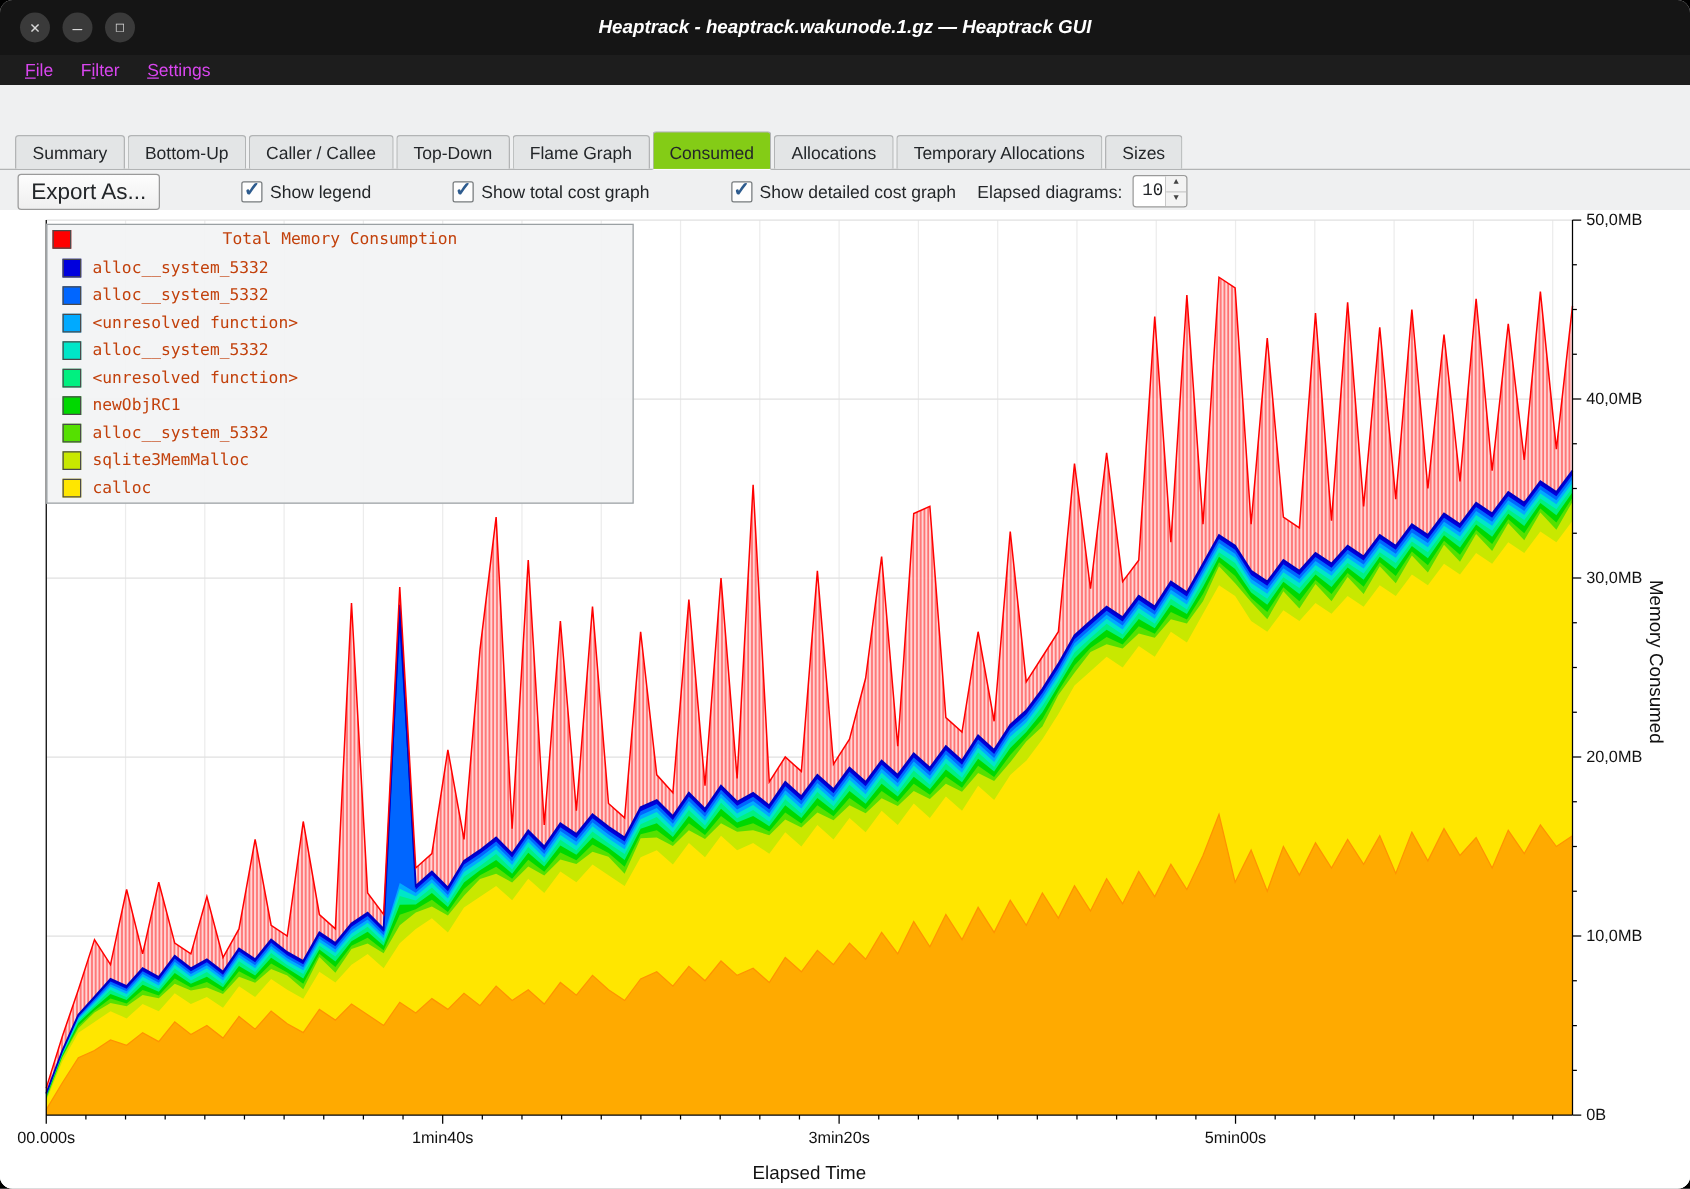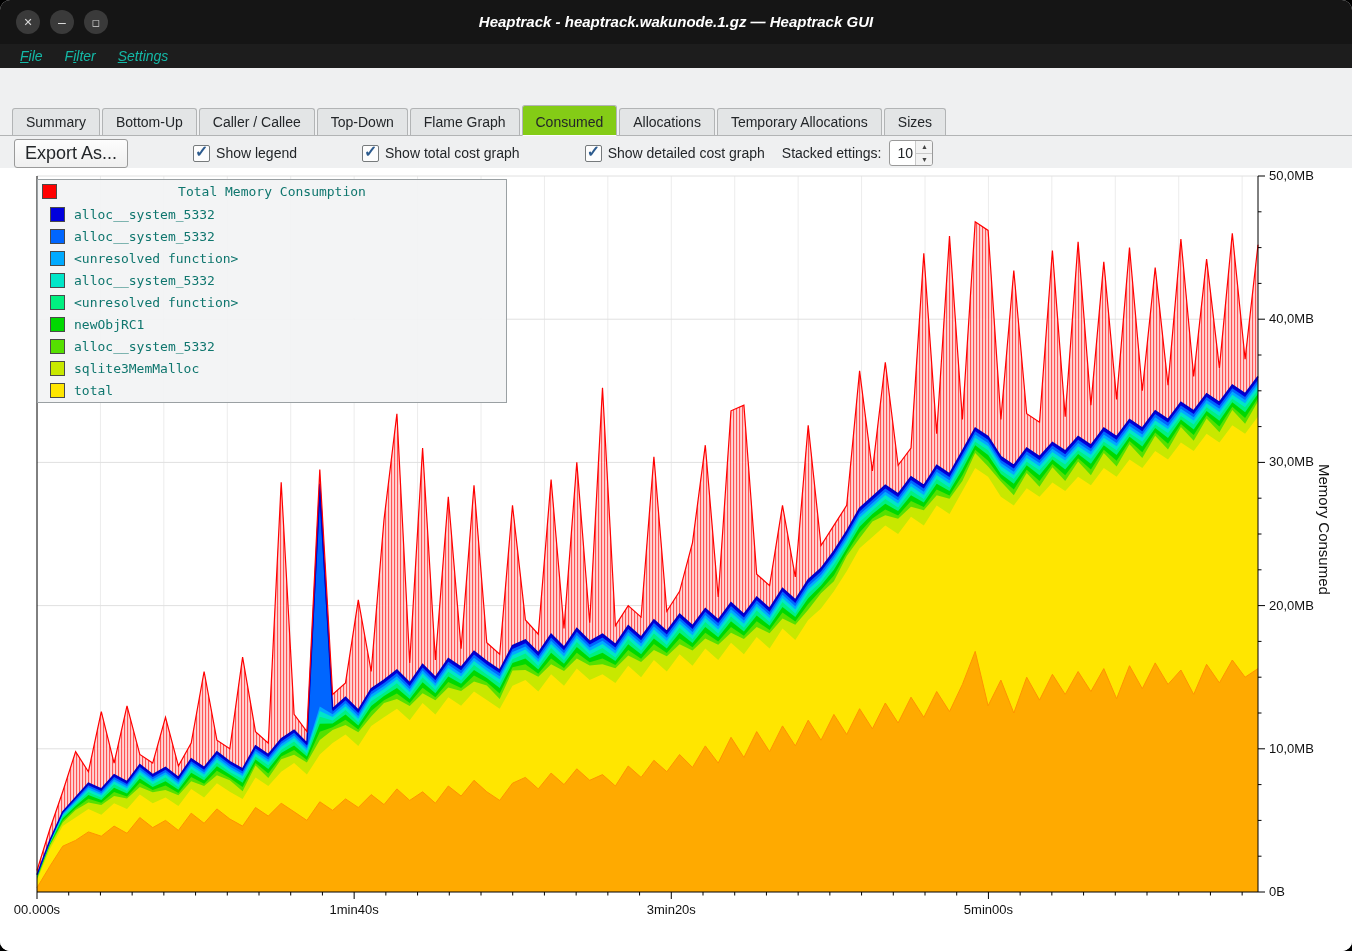--- a/index.html
+++ b/index.html
@@ -10,48 +10,48 @@
   .titlebar{position:absolute;top:0;left:0;right:0;height:44px;background:#151515;}
   .win-btns{position:absolute;left:16px;top:10px;display:flex;gap:10px;}
   .win-btn{width:24px;height:24px;border-radius:50%;background:#3a3a3a;color:#d9d9d9;display:flex;align-items:center;justify-content:center;font-size:11px;}
   .btn-close::before{content:"✕";}
   .btn-min::before{content:"–";font-size:14px;}
   .btn-max::before{content:"◻";font-size:10px;}
   .title{position:absolute;left:120px;right:120px;top:0;height:44px;line-height:44px;text-align:center;color:#ffffff;font-weight:bold;font-size:15px;white-space:nowrap;font-style:italic;}
 
   
   .menubar{position:absolute;top:44px;left:0;right:0;height:24px;background:#1d1d1d;display:flex;align-items:center;padding-left:10px;gap:2px;}
-  .menu-item{color:#14b8a6;font-size:14px;padding:2px 10px;font-style:italic;}
+  .menu-item{color:#d946ef;font-size:14px;padding:2px 10px;}
 
   
   .content{position:absolute;top:68px;left:0;right:0;bottom:0;background:#eff0f1;margin-top:36px;}
 
   
   .tabbar{position:absolute;top:2px;left:0;right:0;height:29px;padding-left:12px;display:flex;align-items:flex-end;border-bottom:1px solid #b2b4b5;}
   .tab{border:1px solid #b2b4b5;border-bottom:none;border-radius:3px 3px 0 0;padding:3px 13px;font-size:14px;line-height:20px;background:#e3e5e6;color:#232629;margin-right:2px;white-space:nowrap;}
   .tab.active{background:#84cc16;padding-top:6px;border-bottom:1px solid #fcfcfc;margin-bottom:-1px;}
 
   
   .toolbar{position:absolute;top:34px;left:0;right:0;height:30px;display:flex;align-items:center;padding-left:14px;gap:17px;font-size:14px;color:#232629;}
   .button{border:1px solid #9a9a9a;background:linear-gradient(#fdfdfd,#efefef);border-radius:3px;padding:3px 10px;font-size:18px;white-space:nowrap;}
   .cb-group{display:flex;align-items:center;gap:6px;padding-left:48px;}
   .checkbox{width:15px;height:15px;border:1px solid #767a7c;border-radius:2px;background:#fdfdfd;position:relative;flex:none;}
   .checkbox.checked::after{content:"✓";position:absolute;left:1px;top:-4px;font-size:16px;font-weight:bold;color:#2d5b8e;}
   .spin-group{display:flex;align-items:center;gap:8px;}
-  .spinbox{width:42px;height:24px;border:1px solid #9a9a9a;border-radius:3px;background:#ffffff;display:flex;overflow:hidden;}
+  .spinbox{width:42px;height:24px;border:1px solid #9a9a9a;border-radius:3px;background:#ffffff;display:flex;overflow:hidden;font-family:Liberation Mono, monospace;}
   .spin-value{flex:1;font-size:14px;line-height:24px;padding-left:7px;}
   .spin-btns{width:16px;display:flex;flex-direction:column;border-left:1px solid #c9c9c9;}
   .spin-btn{flex:1;font-size:7px;line-height:11px;text-align:center;color:#444;background:#f3f3f3;}
   .spin-btn + .spin-btn{border-top:1px solid #c9c9c9;}
 
   
   .chartarea{position:absolute;top:64px;left:0;right:0;bottom:0;background:#ffffff;}
   #chart-svg{position:absolute;left:0;top:0;}
   #chart-svg text{font-family:"Liberation Sans",sans-serif;}
-  #legend{position:absolute;left:37px;top:11px;width:468px;background:rgba(242,243,244,0.93);border:1px solid #9aa0a3;font-family:"DejaVu Sans Mono",monospace;font-size:13px;color:#0f766e;padding:1px 0;}
+  #legend{position:absolute;left:37px;top:11px;width:468px;background:rgba(242,243,244,0.93);border:1px solid #9aa0a3;font-family:"DejaVu Sans Mono",monospace;font-size:13px;color:#c2410c;padding:1px 0;}
   .legend-title-row{position:relative;height:22px;}
   .legend-title-row .legend-swatch{position:absolute;left:4px;top:3px;}
   .legend-title{display:block;text-align:center;line-height:22px;}
   .legend-row{display:flex;align-items:center;height:22px;padding:0 12px;gap:9px;}
   .legend-swatch{width:15px;height:15px;border:1px solid #4a4a4a;box-sizing:border-box;flex:none;}
   .xaxis-title{position:absolute;left:37px;width:1221px;top:762px;text-align:center;font-size:15px;color:#111;}
   .yaxis-title{position:absolute;left:1316px;top:296px;writing-mode:vertical-rl;font-size:15px;color:#111;}
 </style>
 </head>
 <body>
@@ -95,21 +95,21 @@
       </span>
       <span class="cb-group">
         <span class="checkbox checked"></span>
         <span>Show total cost graph</span>
       </span>
       <span class="cb-group">
         <span class="checkbox checked"></span>
         <span>Show detailed cost graph</span>
       </span>
       <span class="spin-group">
-        <span>Stacked ettings:</span>
+        <span>Elapsed diagrams:</span>
         <span class="spinbox">
           <span class="spin-value">10</span>
           <span class="spin-btns">
             <span class="spin-btn">▲</span>
             <span class="spin-btn">▼</span>
           </span>
         </span>
       </span>
     </div>
 
@@ -271,20 +271,21 @@
           <div class="legend-row">
             <span class="legend-swatch" style="background: rgb(85, 224, 0);"></span>
             <span>alloc__system_5332</span>
           </div>
           <div class="legend-row">
             <span class="legend-swatch" style="background: rgb(200, 232, 0);"></span>
             <span>sqlite3MemMalloc</span>
           </div>
           <div class="legend-row">
             <span class="legend-swatch" style="background: rgb(255, 230, 0);"></span>
-            <span>total</span>
+            <span>calloc</span>
           </div>
         </div>
+      <div class="xaxis-title">Elapsed Time</div>
       <div class="yaxis-title">Memory Consumed</div>
     </div>
 
   </div>
 </div>
 
 </body></html>

